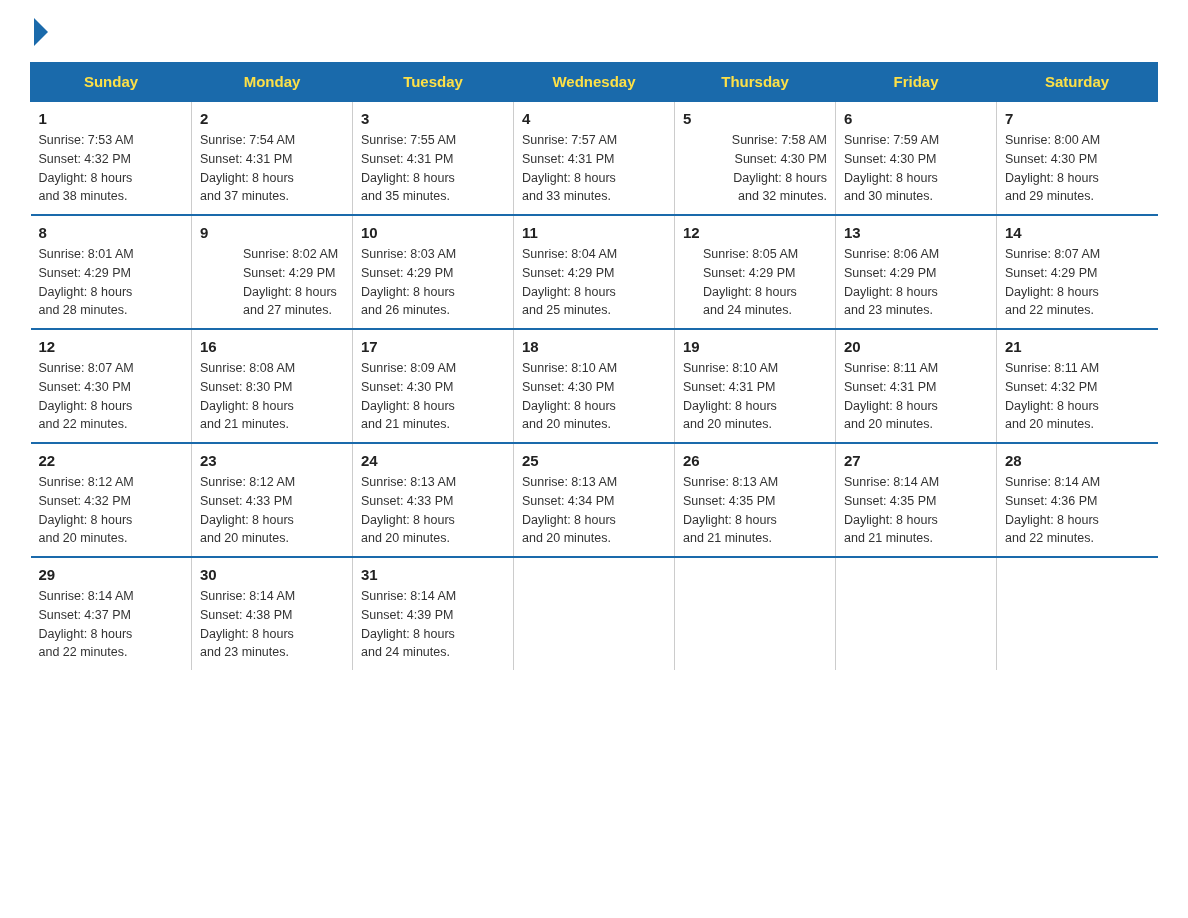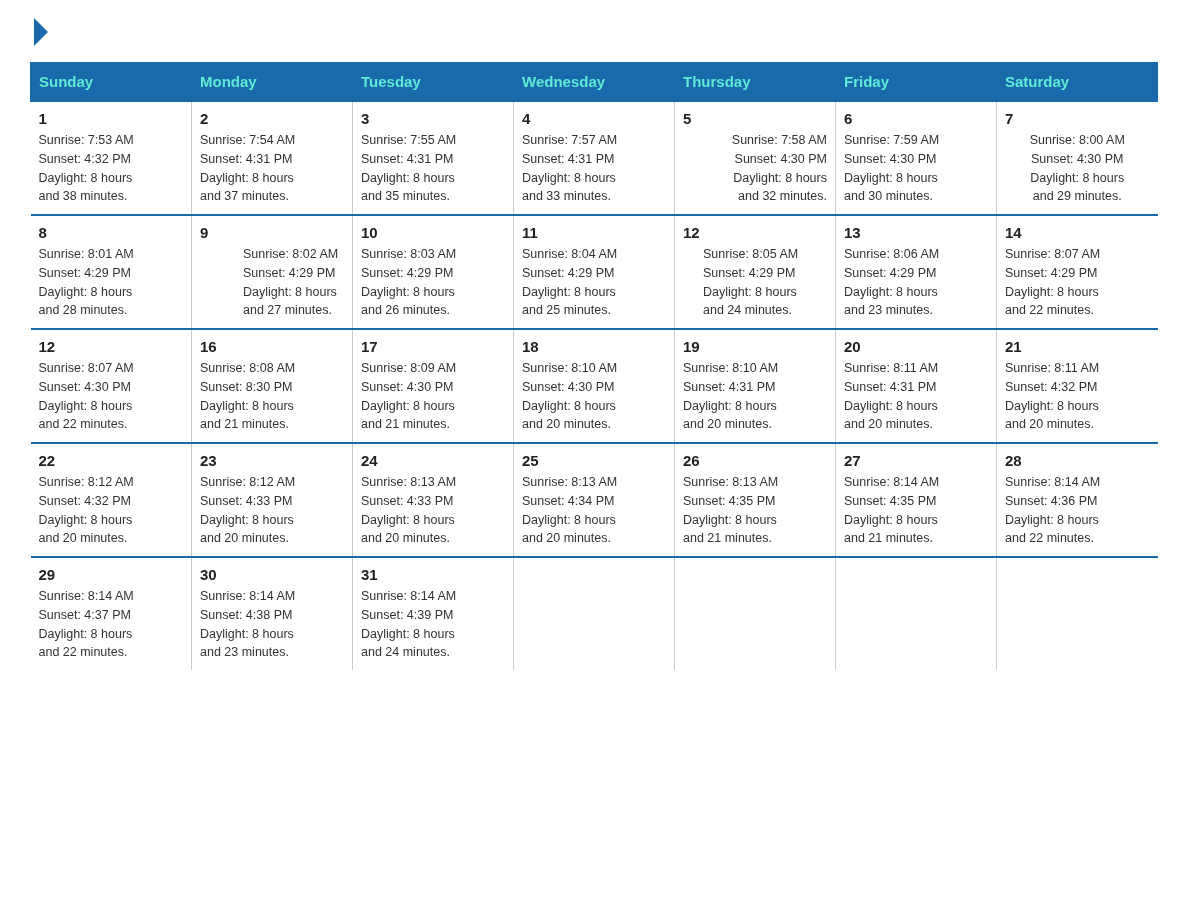--- a/index.html
+++ b/index.html
@@ -61,23 +61,23 @@
     }
     table {
       width: 100%;
       border-collapse: collapse;
       table-layout: fixed;
     }
     thead tr {
       background-color: #1a6aab;
     }
     thead th {
-      color: #5eead4;
+      color: #fde047;
       padding: 10px 8px;
-      text-align: left;
+      text-align: center;
       font-size: 15px;
       font-weight: bold;
       border: 1px solid #1a6aab;
     }
     tbody tr {
       border-top: 2px solid #1a6aab;
     }
     tbody td {
       vertical-align: top;
       padding: 8px;
@@ -173,21 +173,21 @@
         </td>
         <td>
           <span class="day-num">6</span>
           <div class="day-info" style="white-space: pre-line;">Sunrise: 7:59 AM
 Sunset: 4:30 PM
 Daylight: 8 hours
 and 30 minutes.</div>
         </td>
         <td>
           <span class="day-num">7</span>
-          <div class="day-info" style="white-space: pre-line; text-align: center;">Sunrise: 8:00 AM
+          <div class="day-info" style="white-space: pre-line;">Sunrise: 8:00 AM
 Sunset: 4:30 PM
 Daylight: 8 hours
 and 29 minutes.</div>
         </td>
       </tr>
       <tr>
         <td>
           <span class="day-num">8</span>
           <div class="day-info" style="white-space: pre-line;">Sunrise: 8:01 AM
 Sunset: 4:29 PM

